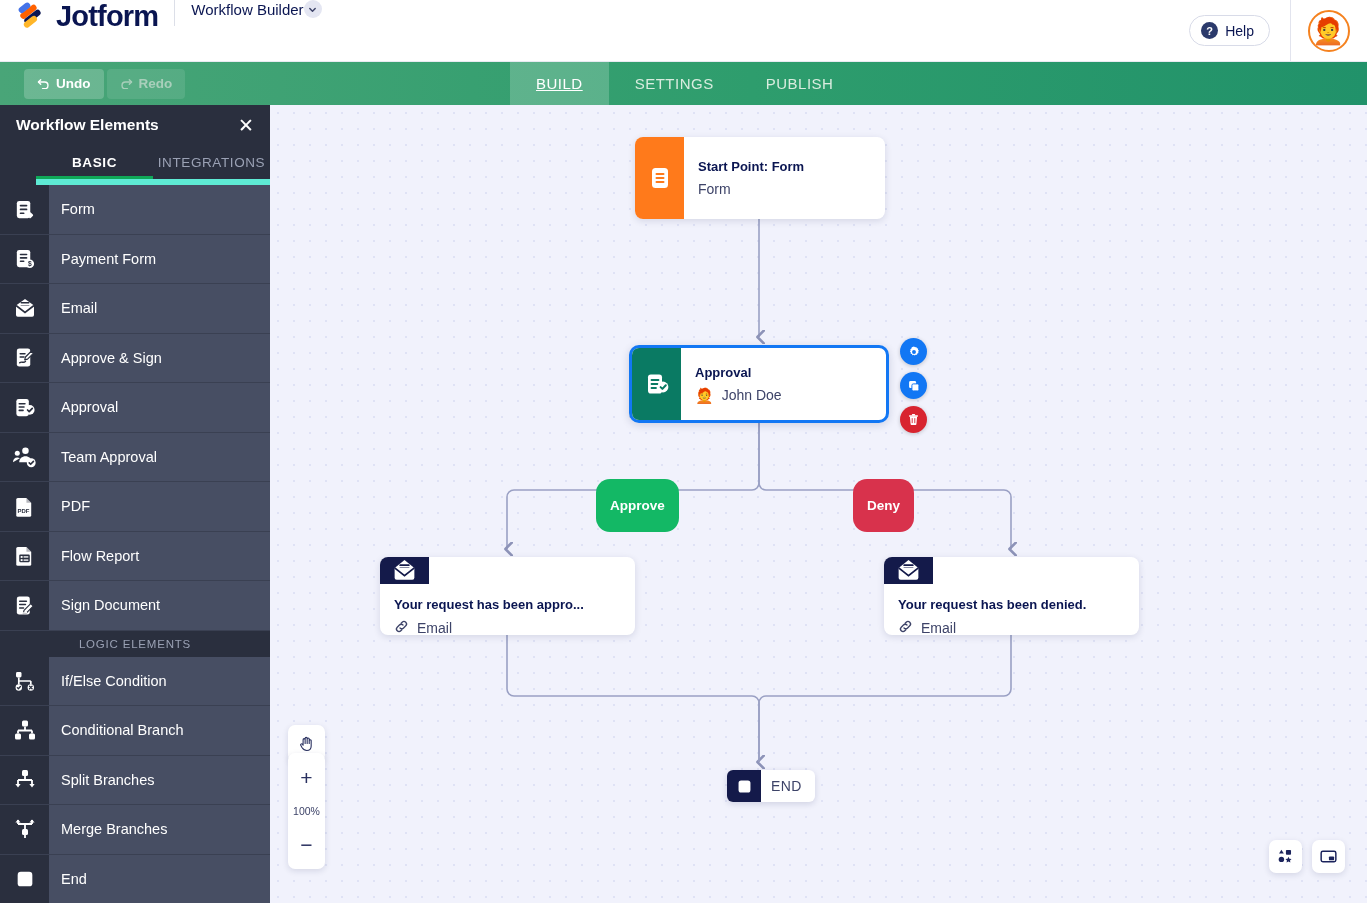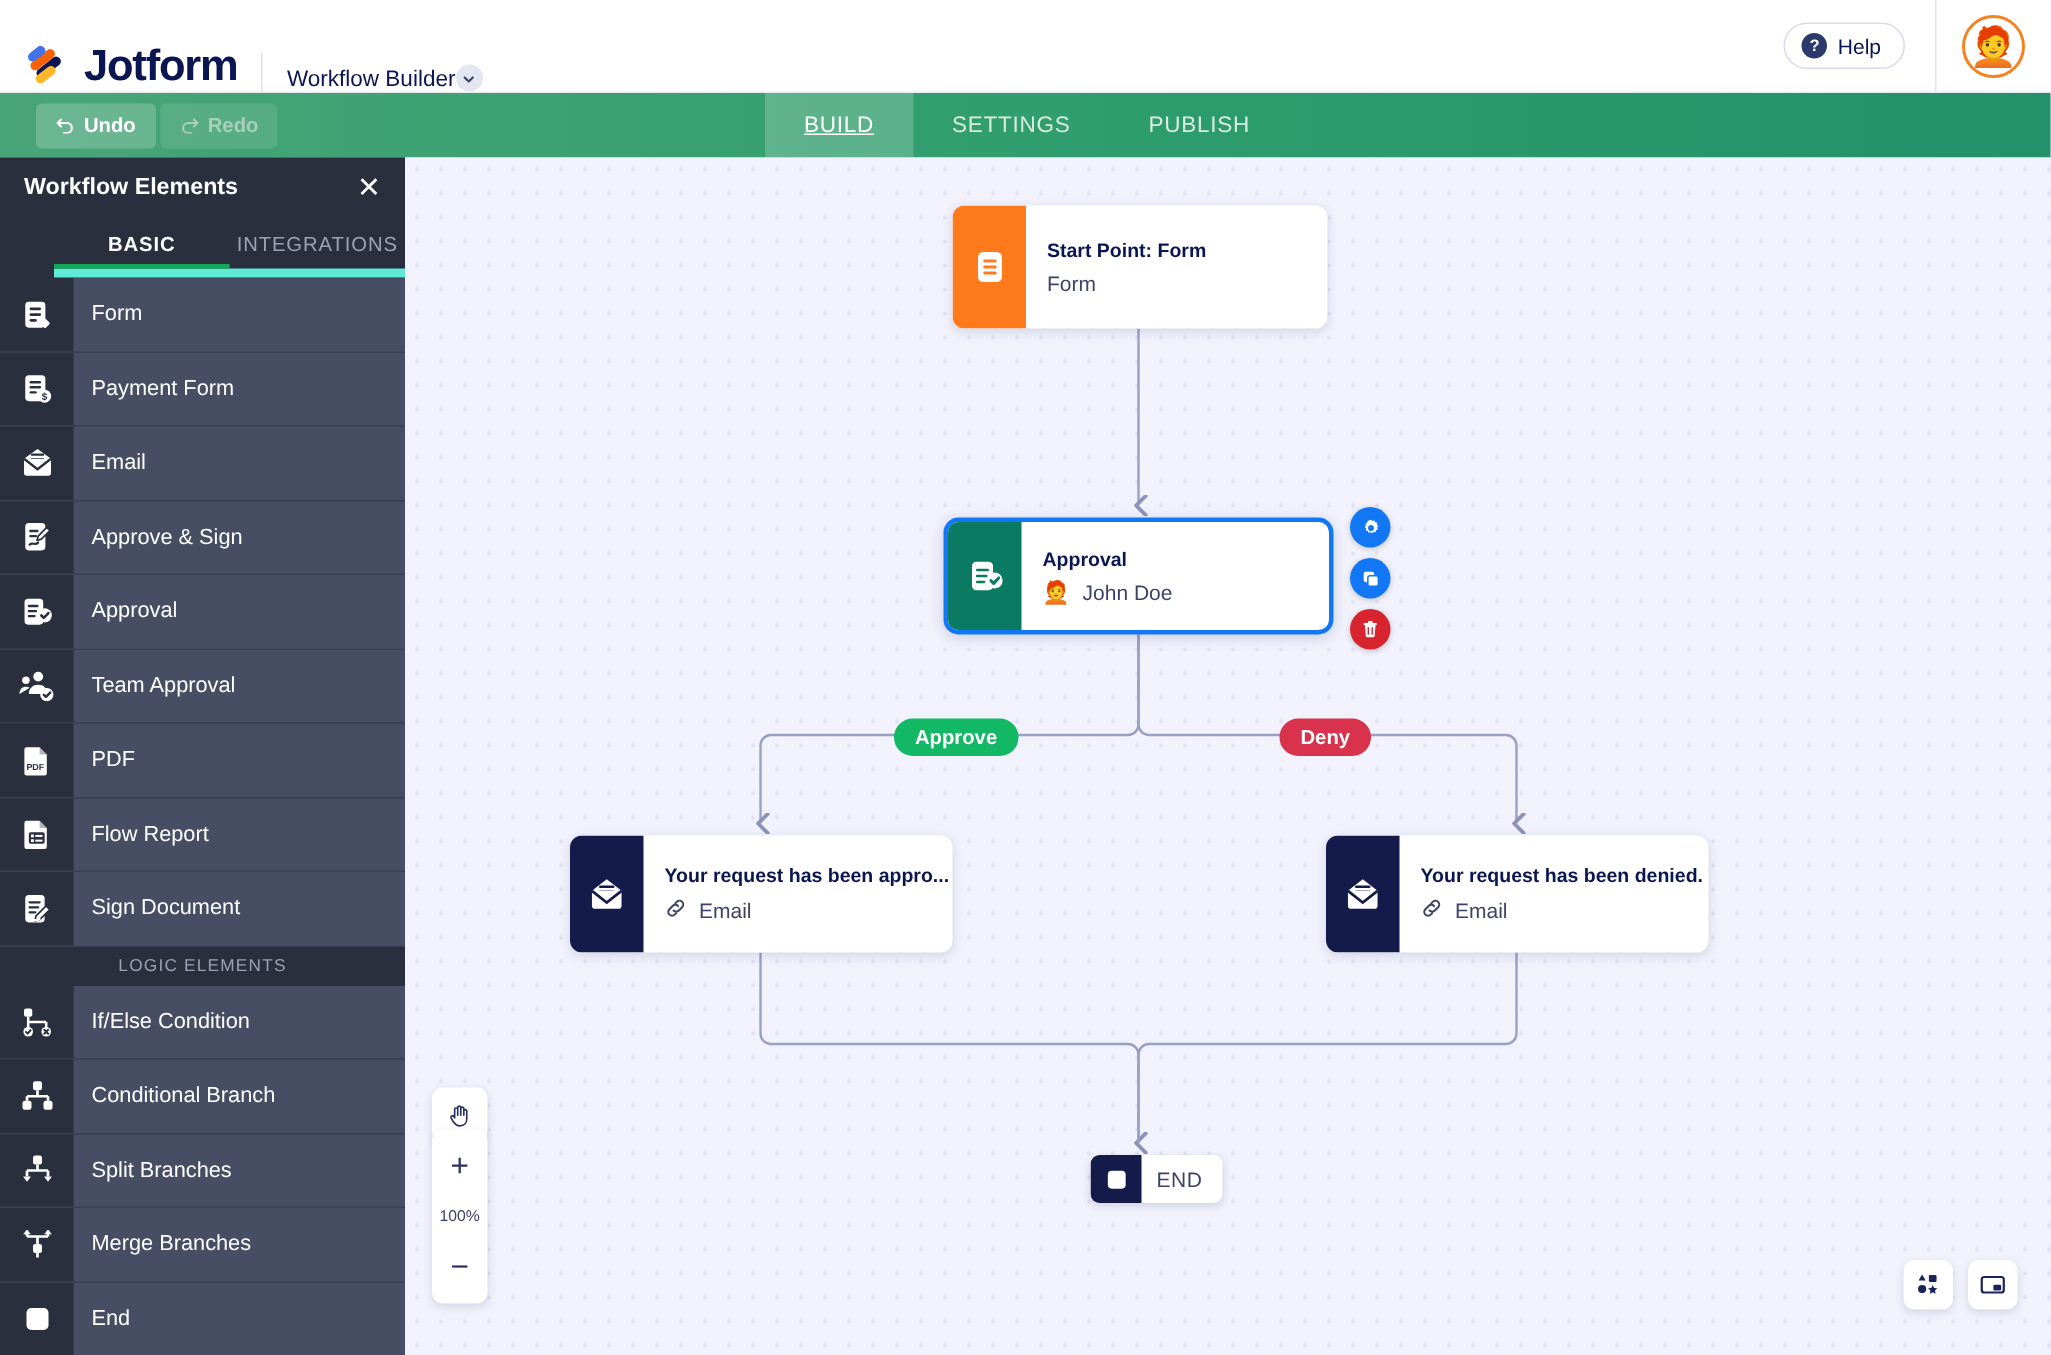--- a/index.html
+++ b/index.html
@@ -9,21 +9,21 @@
     overflow: hidden;
     background: #eef0fb;
   }
 
   
   .header {
     position: absolute; top: 0; left: 0;
     width: 1367px; height: 62px;
     background: #ffffff;
     border-bottom: 1px solid #e9eaf2;
-    display: flex; align-items: flex-end;
+    display: flex; align-items: flex-start;
   }
   .brand { display: flex; align-items: center; padding-left: 16px; gap: 10px; }
   .logo-mark { width: 30px; height: 30px; position: relative; }
   .logo-text {
     font-size: 29px; font-weight: bold; color: #0a1551;
     letter-spacing: -0.8px;
   }
   .hdr-divider { width: 1px; height: 26px; background: #dcdfe8; margin: 0 16px; }
   .wf-builder {
     display: flex; align-items: center; gap: 0;
@@ -192,30 +192,30 @@
   }
   .act-btn {
     width: 27px; height: 27px; border-radius: 50%;
     display: flex; align-items: center; justify-content: center;
     cursor: pointer; box-shadow: 0 1px 4px rgba(0,0,0,0.2);
   }
   .act-btn.blue { background: #1277f4; }
   .act-btn.red  { background: #d8242f; }
 
   
-  .node-email { width: 255px; height: 78px; top: 452px; }
+  .node-email { width: 255px; height: 78px; top: 452px; flex-direction: column; }
   .node-email .node-icon { background: #141a4a; }
   #node-email-approved { left: 110px; }
   #node-email-denied { left: 614px; }
   .avatar-sm { font-size: 15px; line-height: 1; }
 
   
   .pill {
     position: absolute; border-radius: 14px;
-    padding: 5px 14px; font-size: 13.5px; font-weight: bold;
+    padding: 19px 14px; font-size: 13.5px; font-weight: bold;
     color: #ffffff; z-index: 5;
   }
   #pill-approve { left: 326px; top: 374px; background: #13b865; }
   #pill-deny { left: 583px; top: 374px; background: #d8324c; }
 
   
   .end-node {
     position: absolute; left: 457px; top: 665px;
     display: flex; align-items: center; height: 32px;
     background: #ffffff; border-radius: 6px;

